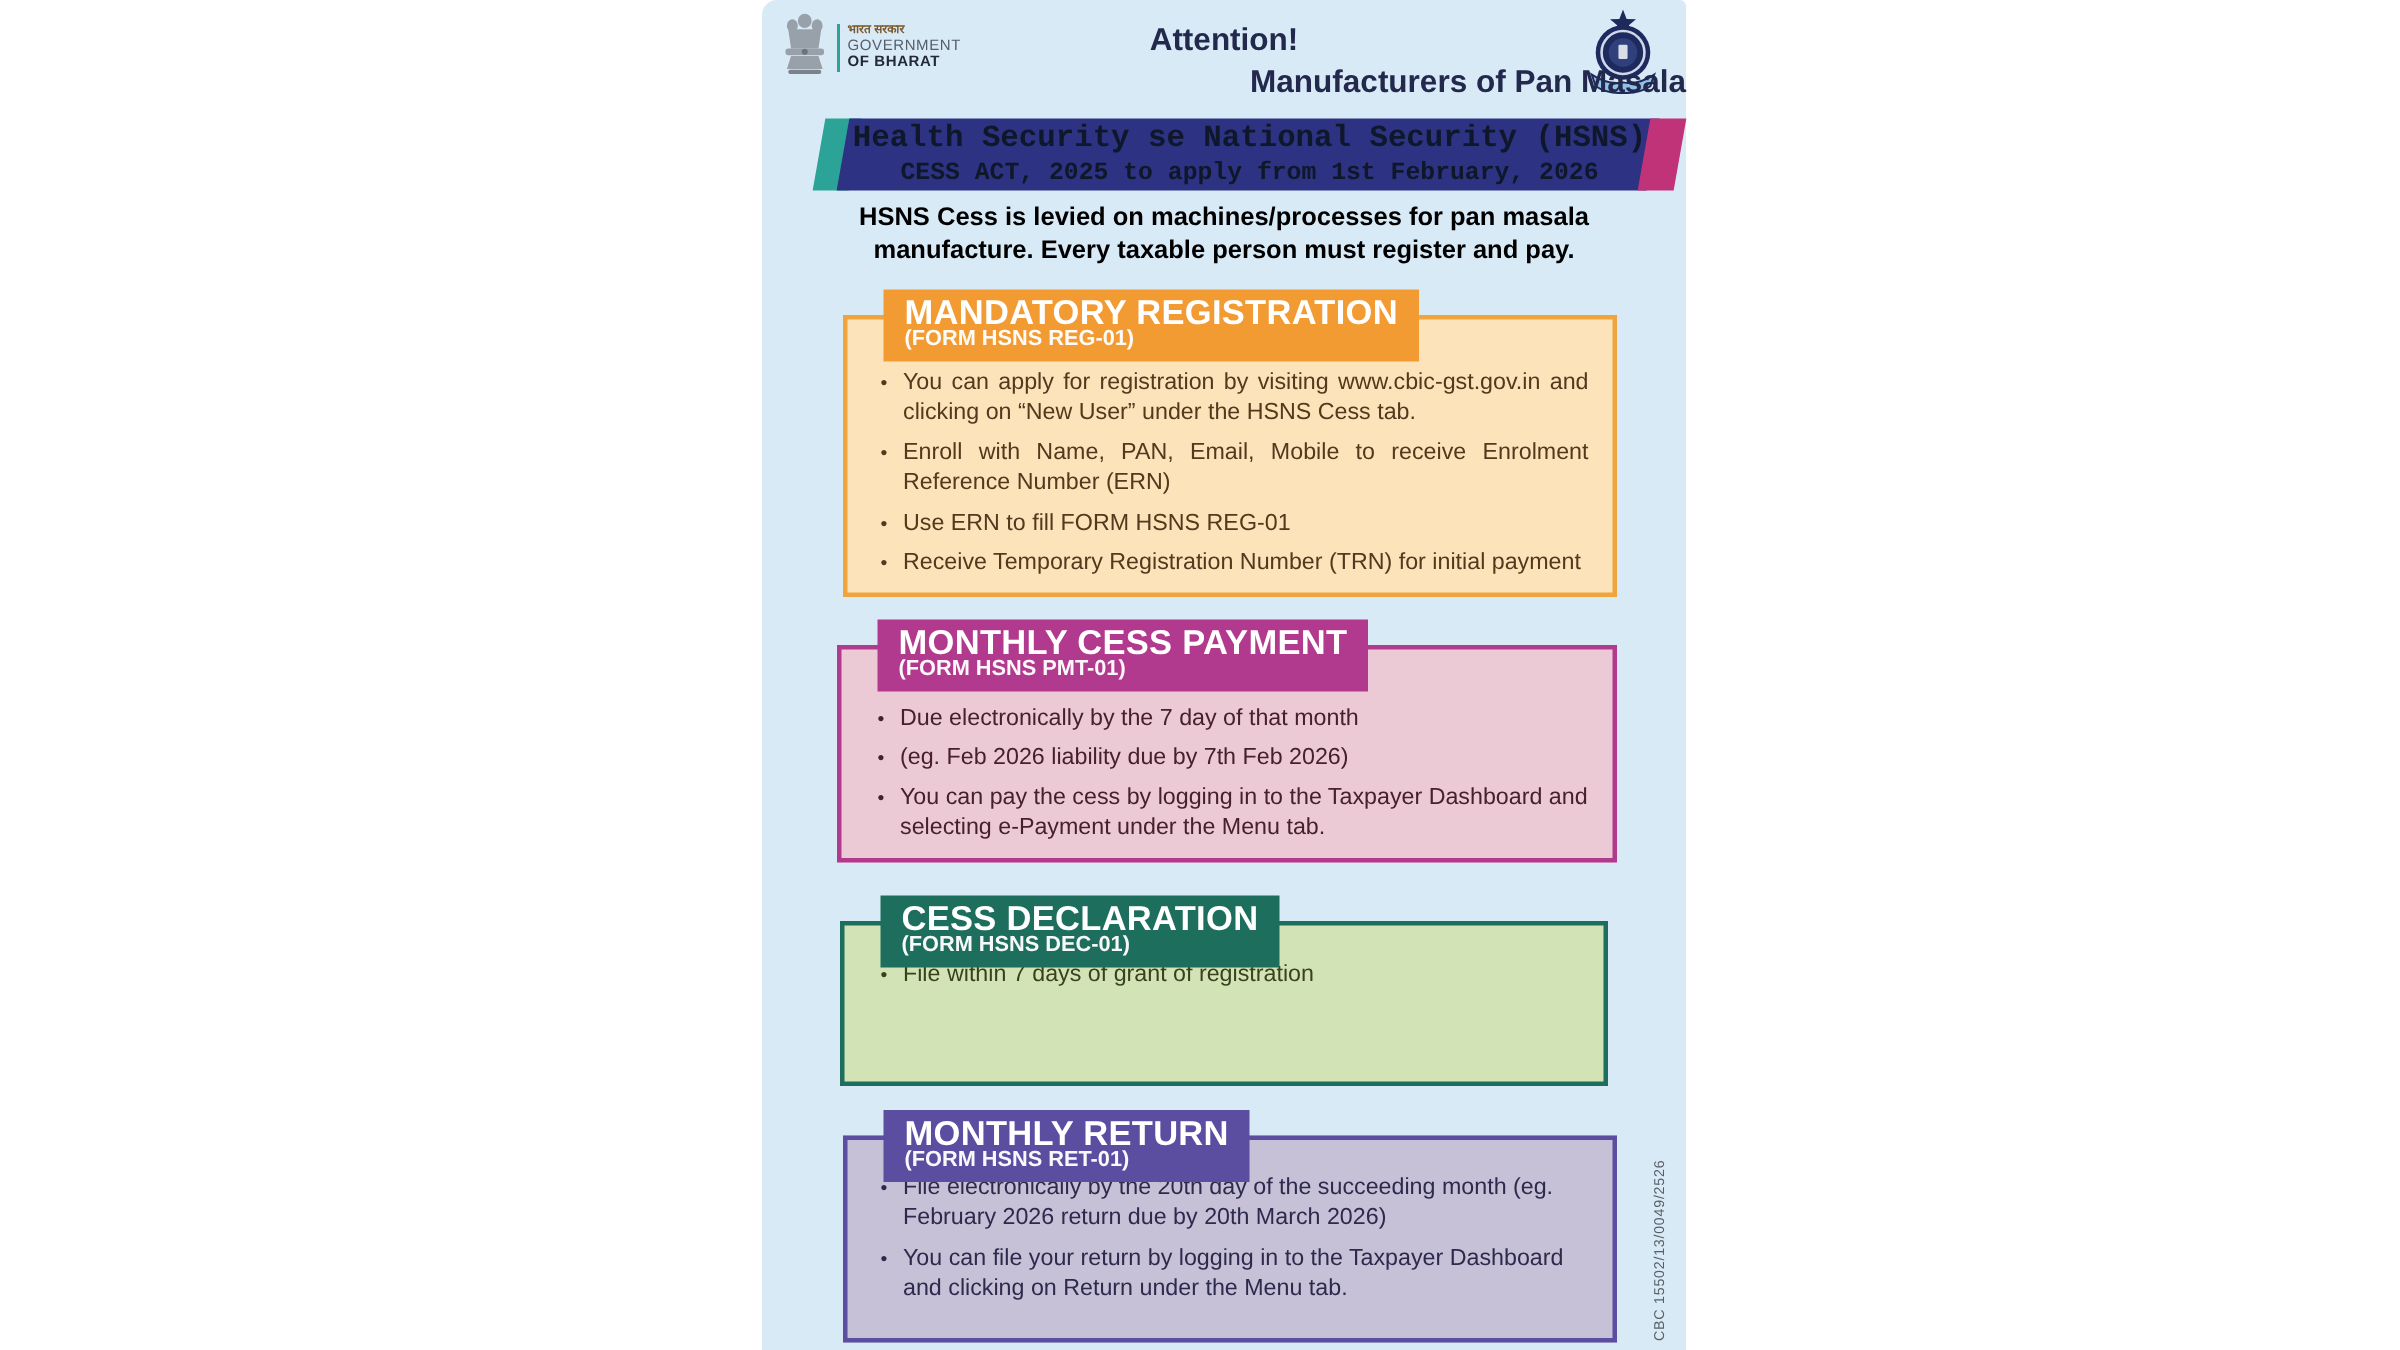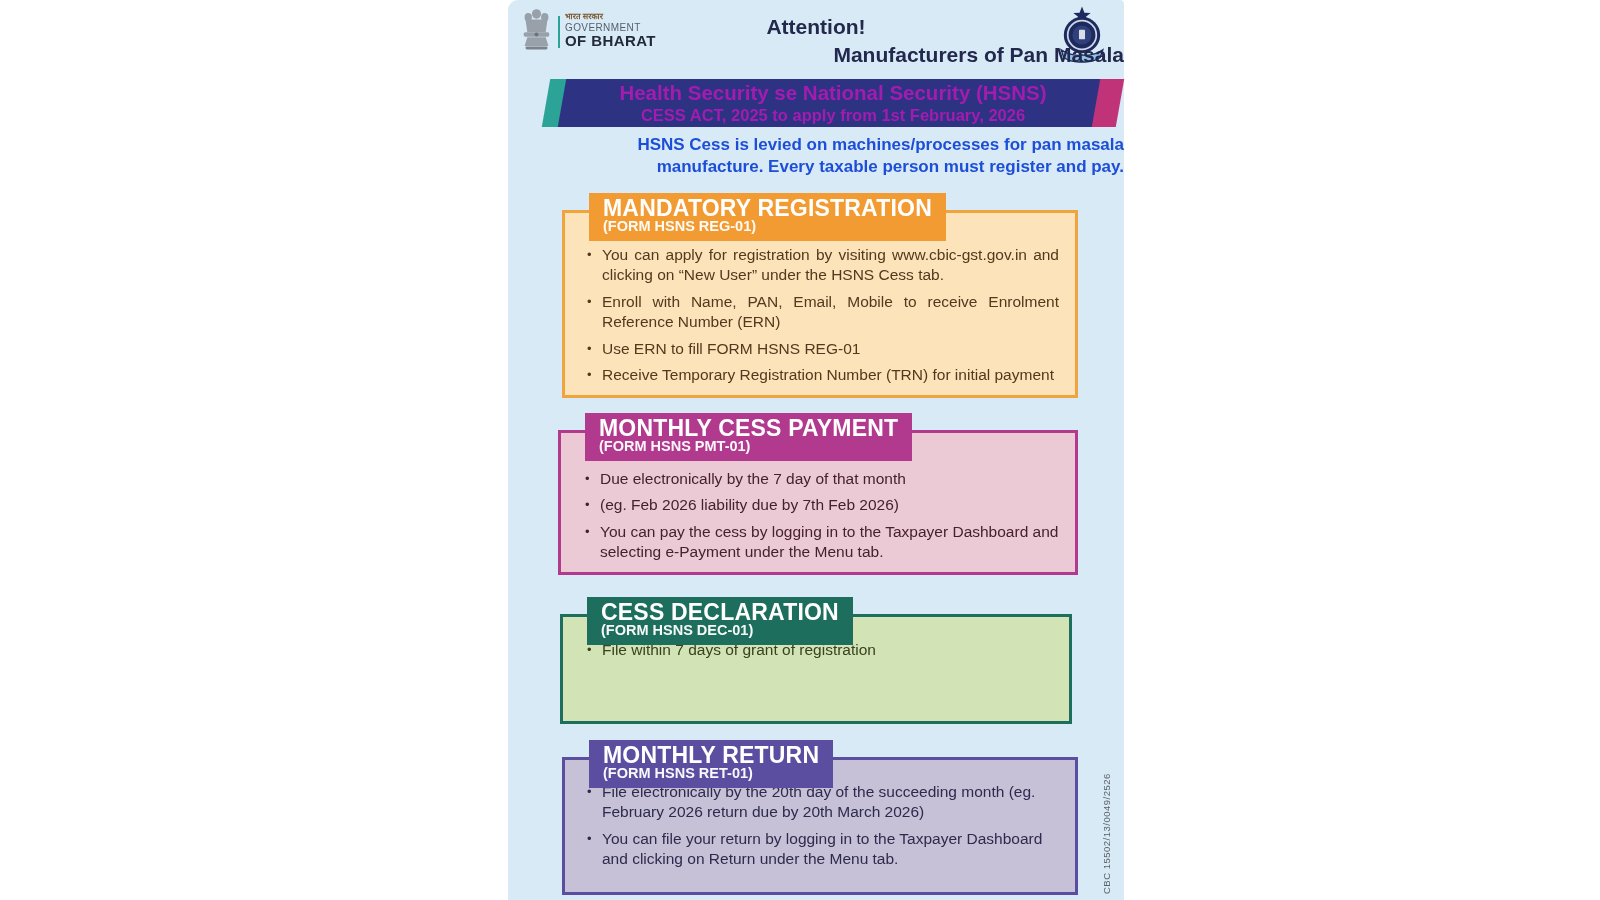--- a/index.html
+++ b/index.html
@@ -8,44 +8,44 @@
 
   .poster { position:absolute; left:508px; top:0; width:616px; height:900px;
             background:#d9eaf7; border-radius:10px 4px 0 0; }
 
   
   .gov-logo { position:absolute; left:12px; top:8px; display:flex; align-items:center; gap:5px; }
   .gov-divider { width:2px; height:32px; background:#2ba396; }
   .gov-text { display:flex; flex-direction:column; line-height:1.12; }
   .gov-hindi { font-size:8px; color:#7a5a2f; font-weight:bold; }
   .gov-line2 { font-size:10px; color:#555e6b; letter-spacing:.4px; }
-  .gov-line3 { font-size:15px; color:#232936; font-weight:bold; letter-spacing:.4px; }
+  .gov-line3 { font-size:10px; color:#232936; font-weight:bold; letter-spacing:.4px; }
 
   .badge { position:absolute; right:16px; top:6px; }
 
   .attention { position:absolute; top:15px; left:0; right:0; text-align:center;
                font-size:21px; font-weight:bold; color:#23284d; }
   .audience  { position:absolute; top:43px; left:0; right:0; text-align:right;
                font-size:21px; font-weight:bold; color:#23284d; }
 
   
   .banner { position:absolute; left:38px; top:79px; width:574px; height:48px; }
   .banner .bg-navy { position:absolute; left:16px; right:18px; top:0; bottom:0;
                      background:#2e3282; transform:skewX(-10deg); }
   .banner .bg-teal { position:absolute; left:0; width:24px; top:0; bottom:0;
                      background:#2ba396; transform:skewX(-10deg); }
   .banner .bg-pink { position:absolute; right:0; width:24px; top:0; bottom:0;
                      background:#c03379; transform:skewX(-10deg); }
-  .banner .txt { position:absolute; left:0; right:0; top:2px; text-align:center; color:#a21caf; }
+  .banner .txt { position:absolute; left:0; right:0; top:2px; text-align:center; color:#0f172a;font-family:Liberation Mono, monospace; }
   .banner .t1 { font-size:20.5px; font-weight:bold; line-height:24px; }
   .banner .t2 { font-size:16.5px; font-weight:bold; line-height:20px; }
 
   
-  .intro { position:absolute; top:134px; left:0; right:0; text-align:right;
-           font-size:17px; font-weight:bold; color:#1d4ed8; line-height:1.28; }
+  .intro { position:absolute; top:134px; left:0; right:0; text-align:center;
+           font-size:17px; font-weight:bold; color:#000000; line-height:1.28; }
 
   
   .section { position:absolute; background:var(--body); border:3px solid var(--border); }
   .tab { position:absolute; top:-20px; left:24px; background:var(--header);
          color:#fff; padding:5px 14px 6px; z-index:2; white-space:nowrap; }
   .tab .t1 { font-size:23px; font-weight:bold; letter-spacing:.2px; line-height:20px; }
   .tab .t2 { font-size:14.5px; font-weight:bold; line-height:17px; opacity:.96; }
   .section ul { list-style:none; }
   .section li { position:relative; padding-left:21px; font-size:15.5px; line-height:1.32;
                 color:var(--text); margin-bottom:6px; }

